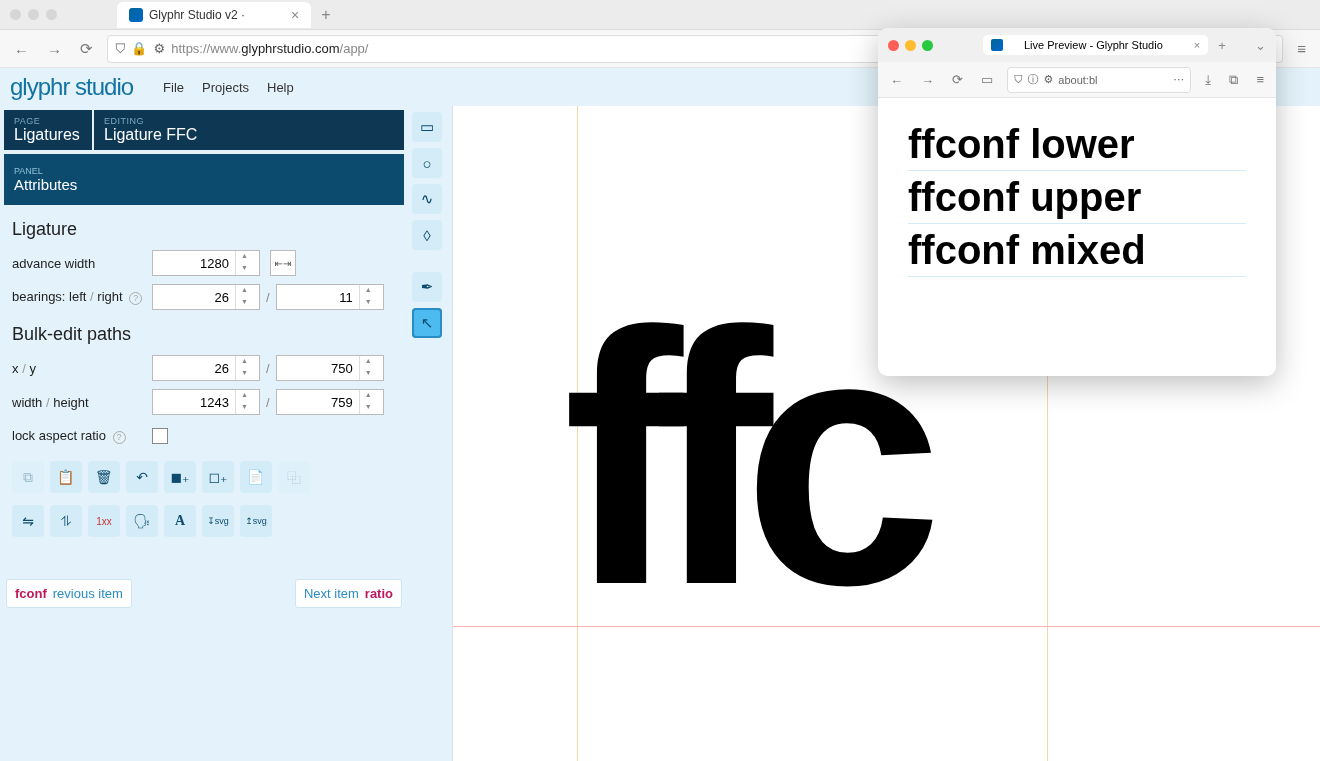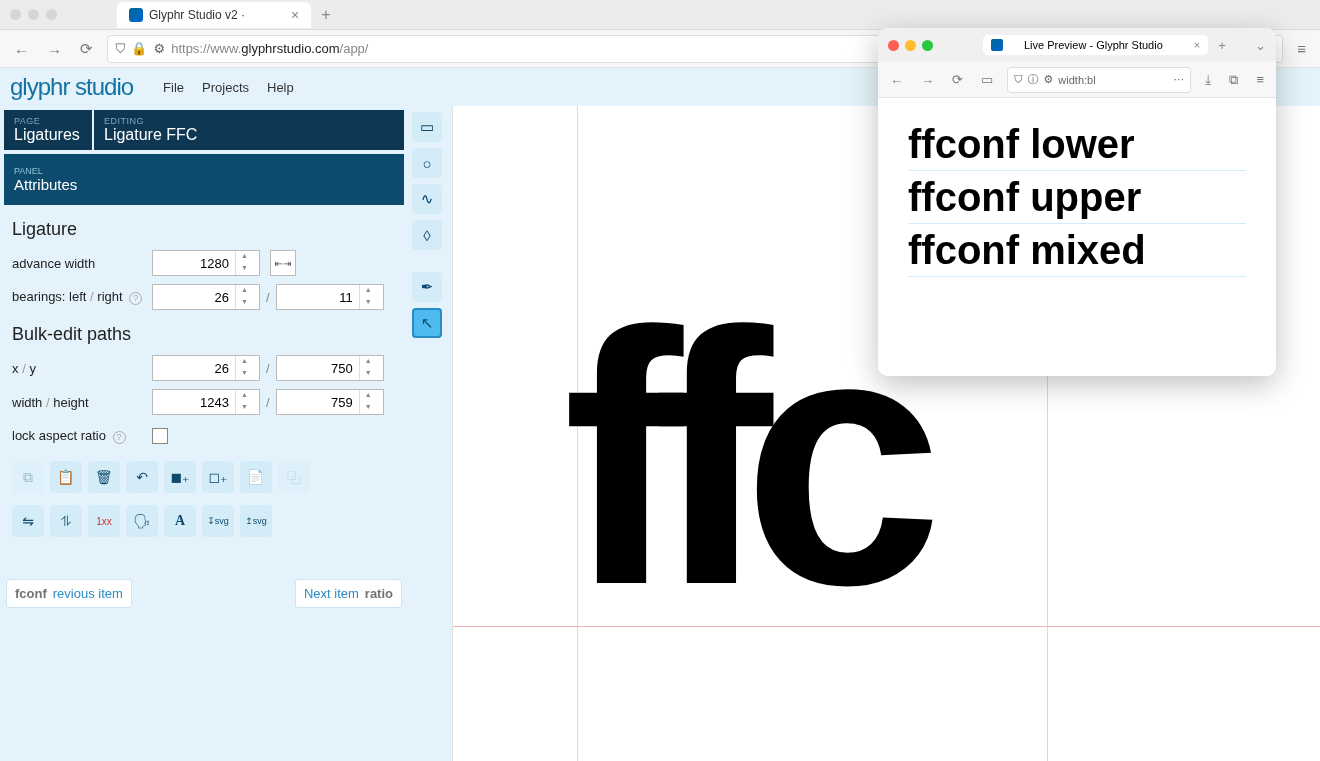--- a/index.html
+++ b/index.html
@@ -51,21 +51,21 @@
 .spinner span { flex: 1; text-align: center; font-size: 7px; color: #888; line-height: 10px; }
 .slash { margin: 0 6px; color: #888; }
 .autowidth { width: 26px; height: 26px; border: 1px solid #bbb; background: #fff; margin-left: 10px; display: flex; align-items: center; justify-content: center; font-size: 10px; color: #555; }
 .select { width: 228px; height: 26px; border: 1px solid #bbb; background: #fff; padding: 0 8px; display: flex; align-items: center; justify-content: space-between; font-family: monospace; font-size: 12px; }
 .checkbox { width: 16px; height: 16px; border: 1px solid #888; background: #fff; }
 .icon-row { display: flex; gap: 6px; margin-top: 12px; flex-wrap: wrap; }
 .icon-btn { width: 32px; height: 32px; background: #d4ecf7; border-radius: 4px; display: flex; align-items: center; justify-content: center; font-size: 14px; color: #0d4b6e; }
 .icon-btn.dim { opacity: 0.35; }
 .nav-items { display: flex; justify-content: space-between; margin-top: 28px; padding: 0 2px; }
 .nav-item { border: 1px solid #cce5f0; background: #fff; padding: 6px 8px; font-size: 13px; color: #2a8cc4; border-radius: 3px; display: flex; align-items: center; gap: 6px; }
-.nav-item .gl { color: #737373; font-weight: bold; }
+.nav-item .gl { color: #be185d; font-weight: bold; }
 
 
 .tools { width: 44px; padding: 6px 4px; display: flex; flex-direction: column; gap: 6px; }
 .tool { width: 30px; height: 30px; background: #d4ecf7; border-radius: 4px; display: flex; align-items: center; justify-content: center; font-size: 15px; color: #0d4b6e; }
 .tool.active { background: #4dbbf0; box-shadow: inset 0 0 0 2px #2a8cc4; }
 .tool-gap { height: 10px; }
 
 
 .canvas-area { flex: 1; background: #fff; position: relative; overflow: hidden; border-left: 1px solid #e0e0e0; }
 .guide-v { position: absolute; top: -200px; bottom: -200px; width: 1px; background: #f4d4a8; }
@@ -289,21 +289,21 @@
   </div>
   <div class="toolbar2">
     <span class="tbicon">←</span>
     <span class="tbicon">→</span>
     <span class="tbicon">⟳</span>
     <span class="tbicon">▭</span>
     <div class="urlbar2">
       <span>⛉</span>
       <span>ⓘ</span>
       <span>⚙</span>
-      <span>width:bl</span>
+      <span>about:bl</span>
       <span style="margin-left:auto">⋯</span>
     </div>
     <span class="tbicon">⤓</span>
     <span class="tbicon">⧉</span>
     <span class="tbicon">≡</span>
   </div>
   <div class="preview-body">
     <div class="preview-line">ffconf lower</div>
     <div class="preview-line">ffconf upper</div>
     <div class="preview-line">ffconf mixed</div>

